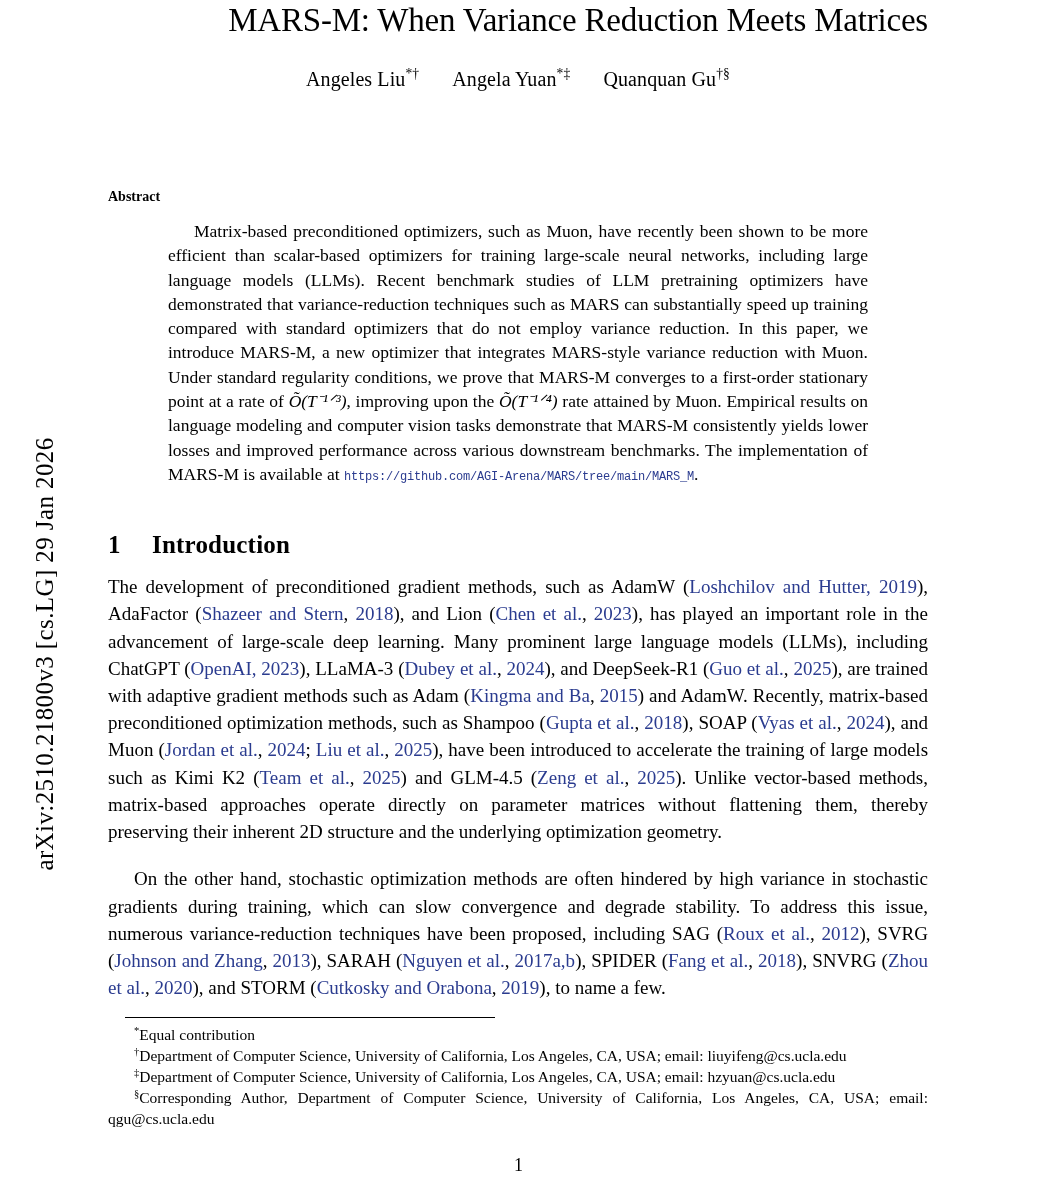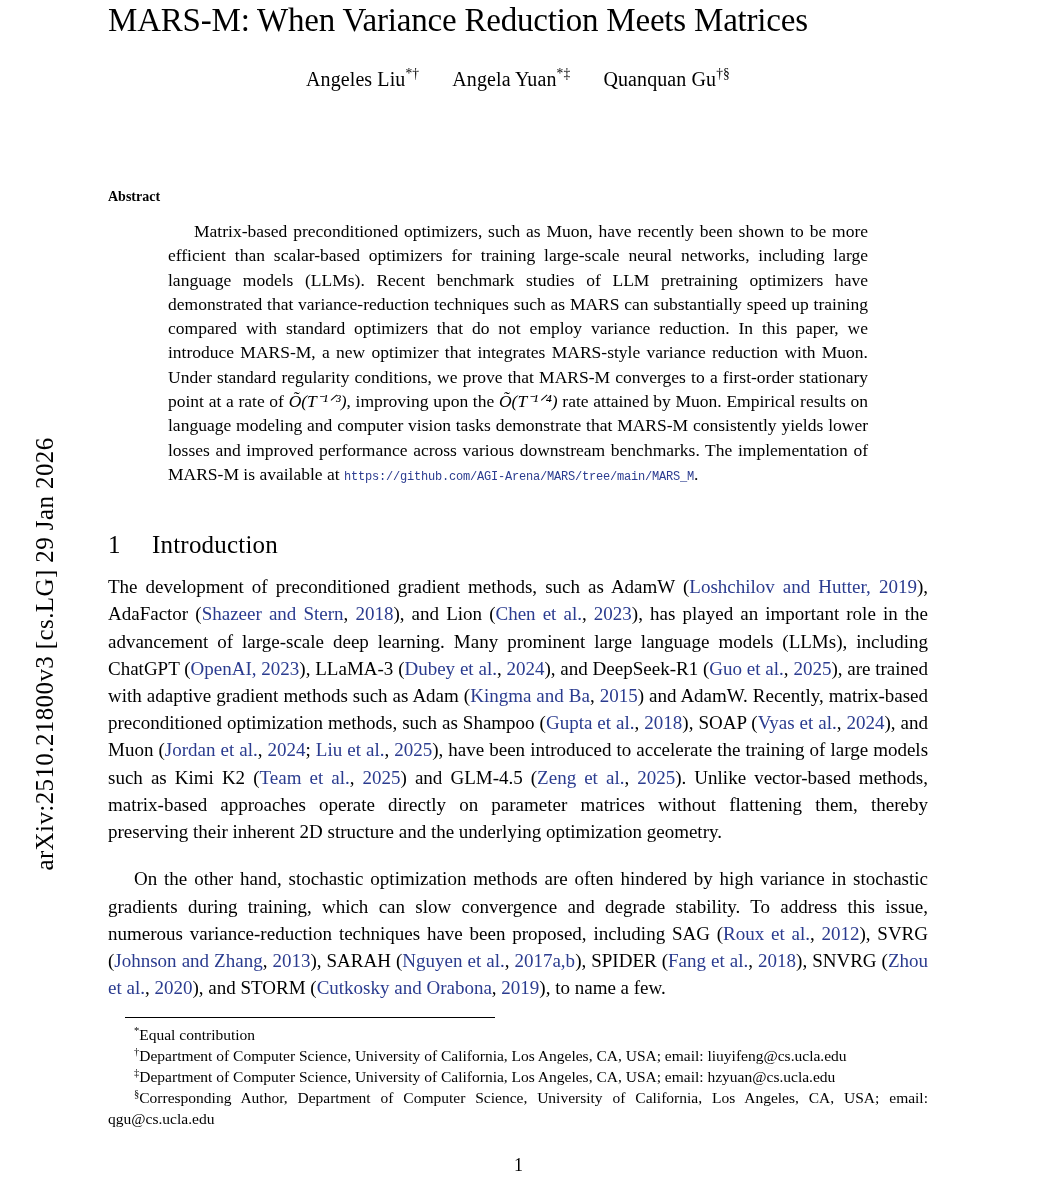--- a/index.html
+++ b/index.html
@@ -38,21 +38,21 @@
   .content {
     position: absolute;
     left: 108px;
     top: 0;
     width: 820px;
   }
   h1.title {
     font-family: "Liberation Serif", serif;
     font-weight: normal;
     font-size: 33px;
-    text-align: left;
+    text-align: right;
     margin: 0;
     padding-top: 0px;
     letter-spacing: -0.2px;
     line-height: 40px;
   }
   .authors {
     text-align: center;
     font-size: 20px;
     margin-top: 28px;
     letter-spacing: 0.1px;
@@ -86,21 +86,21 @@
   }
   .mono-link {
     font-family: "Liberation Mono", monospace;
     color: #2a3b8f;
     font-size: 12px;
     letter-spacing: -0.2px;
   }
   h2.section {
     font-family: "Liberation Serif", serif;
     font-size: 25px;
-    font-weight: normal;
+    font-weight: bold;
     margin: 42px 0 0 0;
     letter-spacing: 0.2px;
   }
   h2.section .num {
     display: inline-block;
     width: 44px;
   }
   .body-par {
     font-size: 19px;
     line-height: 27.2px;

